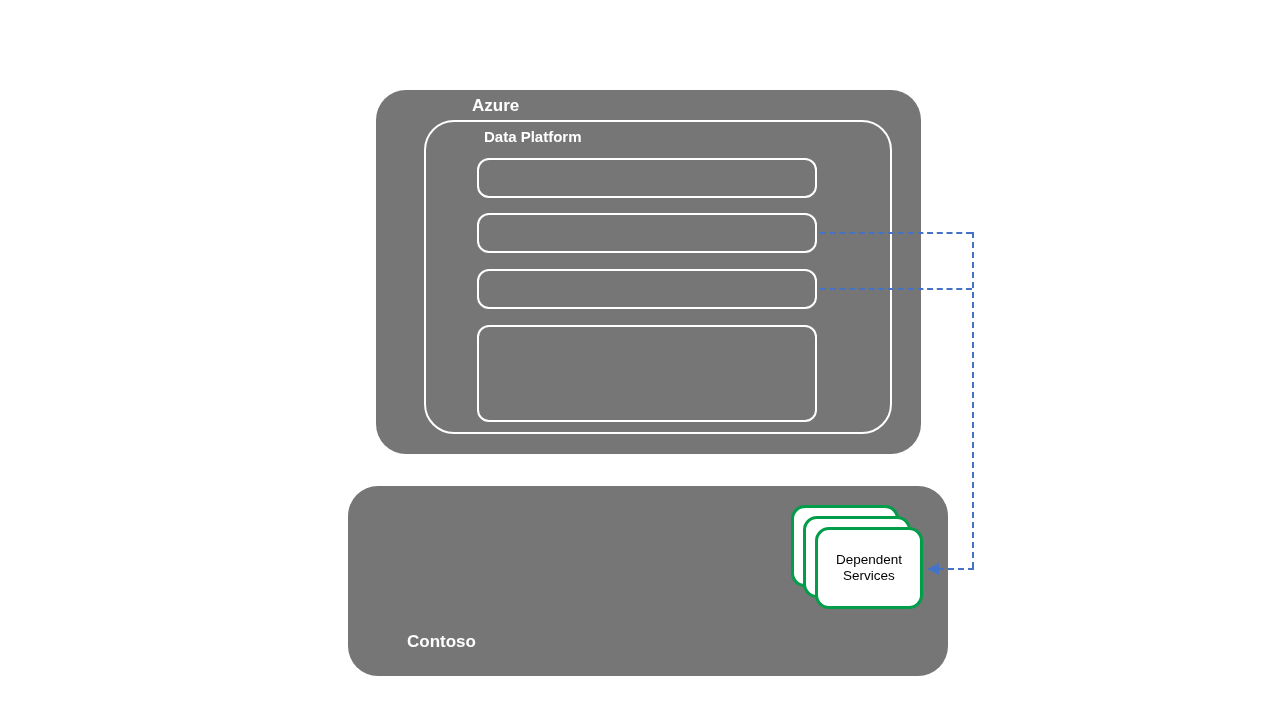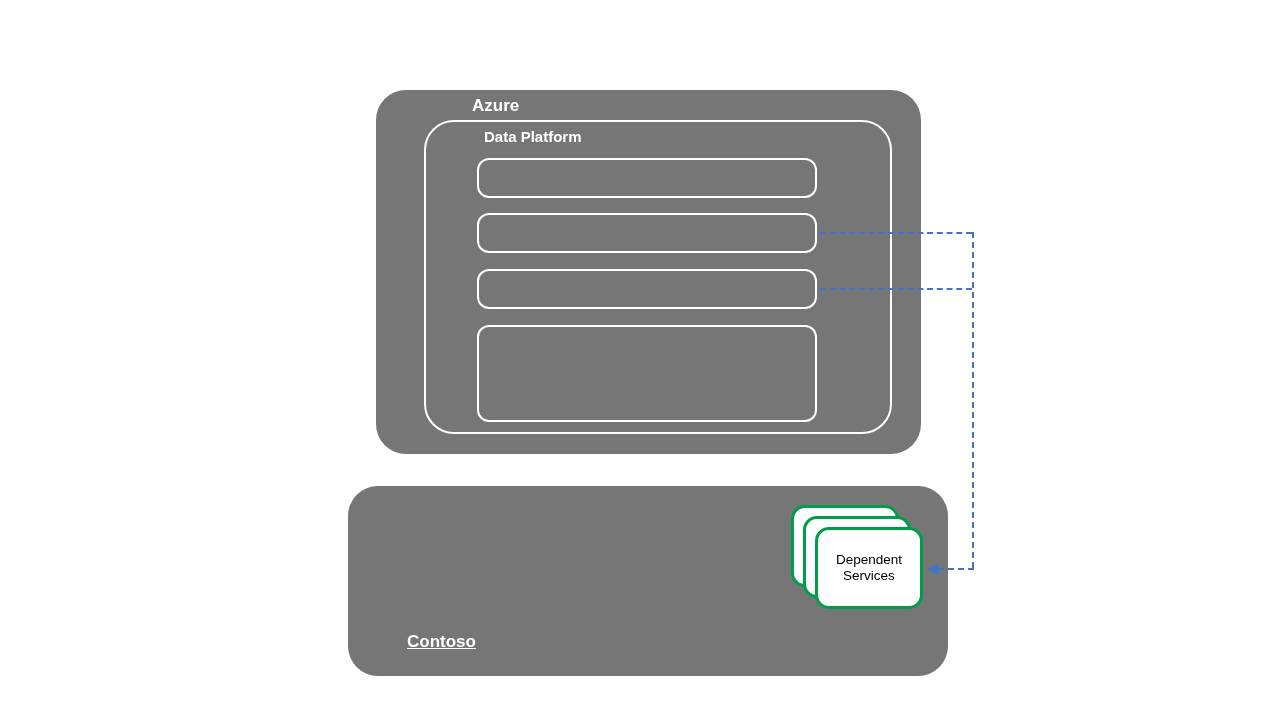--- a/index.html
+++ b/index.html
@@ -41,21 +41,20 @@
     font-weight: 700;
     font-size: 17px;
   }
   .contoso-label {
     position: absolute;
     left: 407px;
     top: 632px;
     color: #ffffff;
     font-weight: 700;
     font-size: 17px;
-    text-decoration: underline;
   }
   .data-platform-outline {
     position: absolute;
     left: 424px;
     top: 120px;
     width: 468px;
     height: 314px;
     border: 2.5px solid #ffffff;
     border-radius: 30px;
     box-sizing: border-box;

